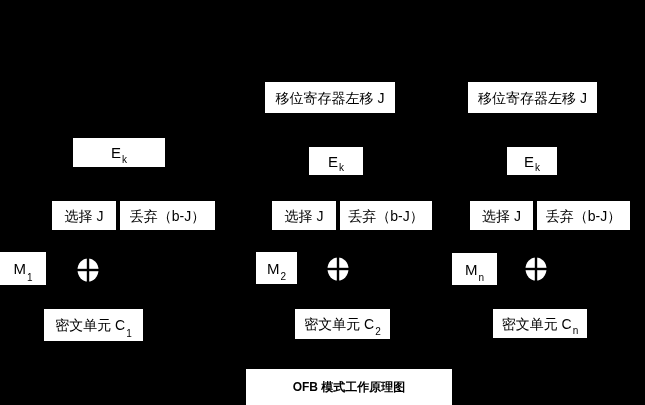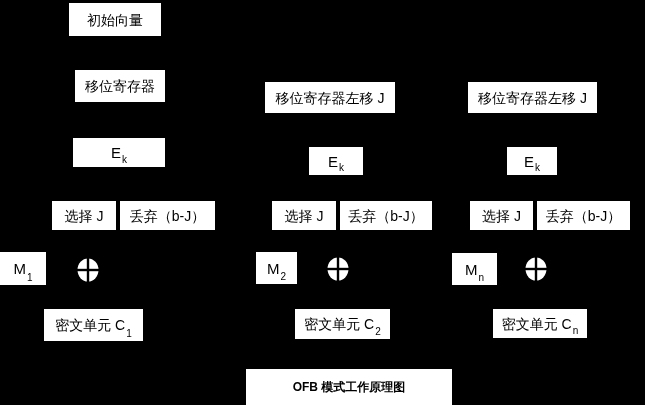--- a/index.html
+++ b/index.html
@@ -55,23 +55,21 @@
     font-size:12px;
     font-weight:bold;
     white-space:nowrap;
   }
 </style>
 </head>
 <body>
 
 <div class="canvas">
 
-  <div class="box" style="left:69px;top:3px;width:92px;height:33px;">初始向量</div>
 
-  <div class="box" style="left:75px;top:70px;width:90px;height:32px;">移位寄存器</div>
 
   <div class="box label-e" style="left:73px;top:138px;width:92px;height:29px;">
     <span>E</span>
       <span class="sub">k</span>
   </div>
 
   <div class="box" style="left:52px;top:201px;width:64px;height:29px;">选择 J</div>
   <div class="box" style="left:120px;top:201px;width:95px;height:29px;">丢弃（b-J）</div>
 
   <div class="box label-m" style="left:0px;top:252px;width:46px;height:33px;">

